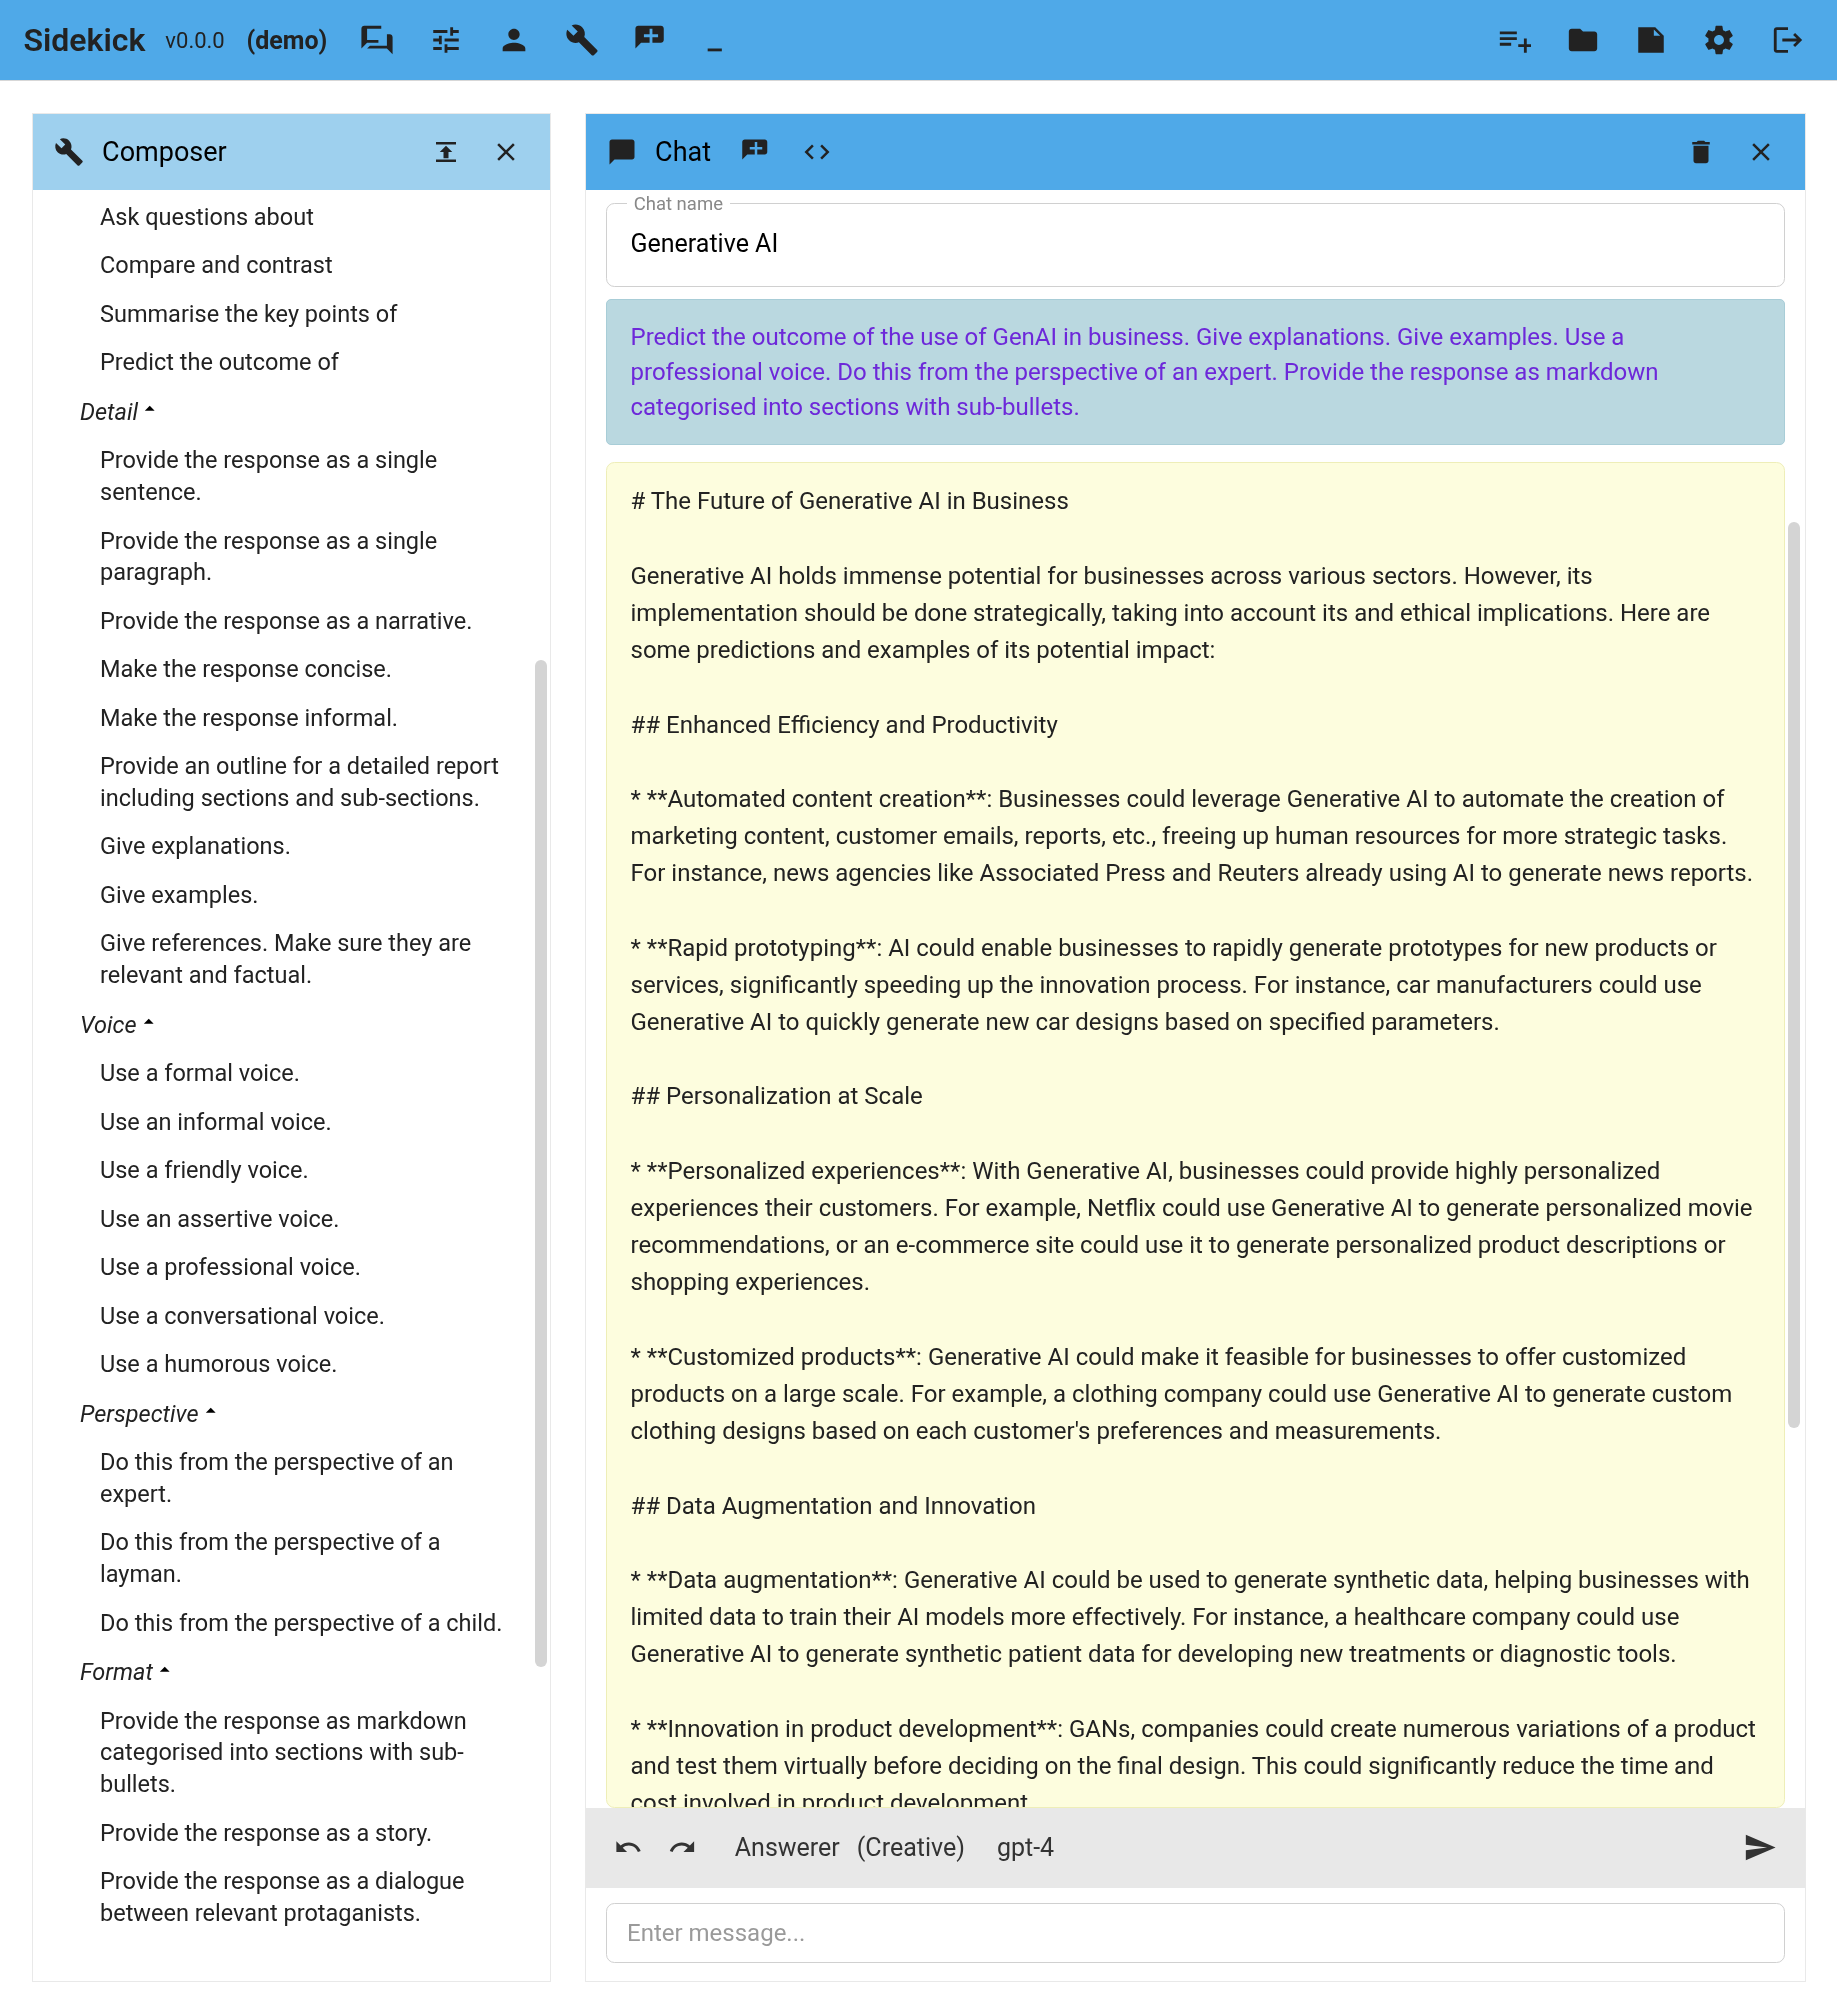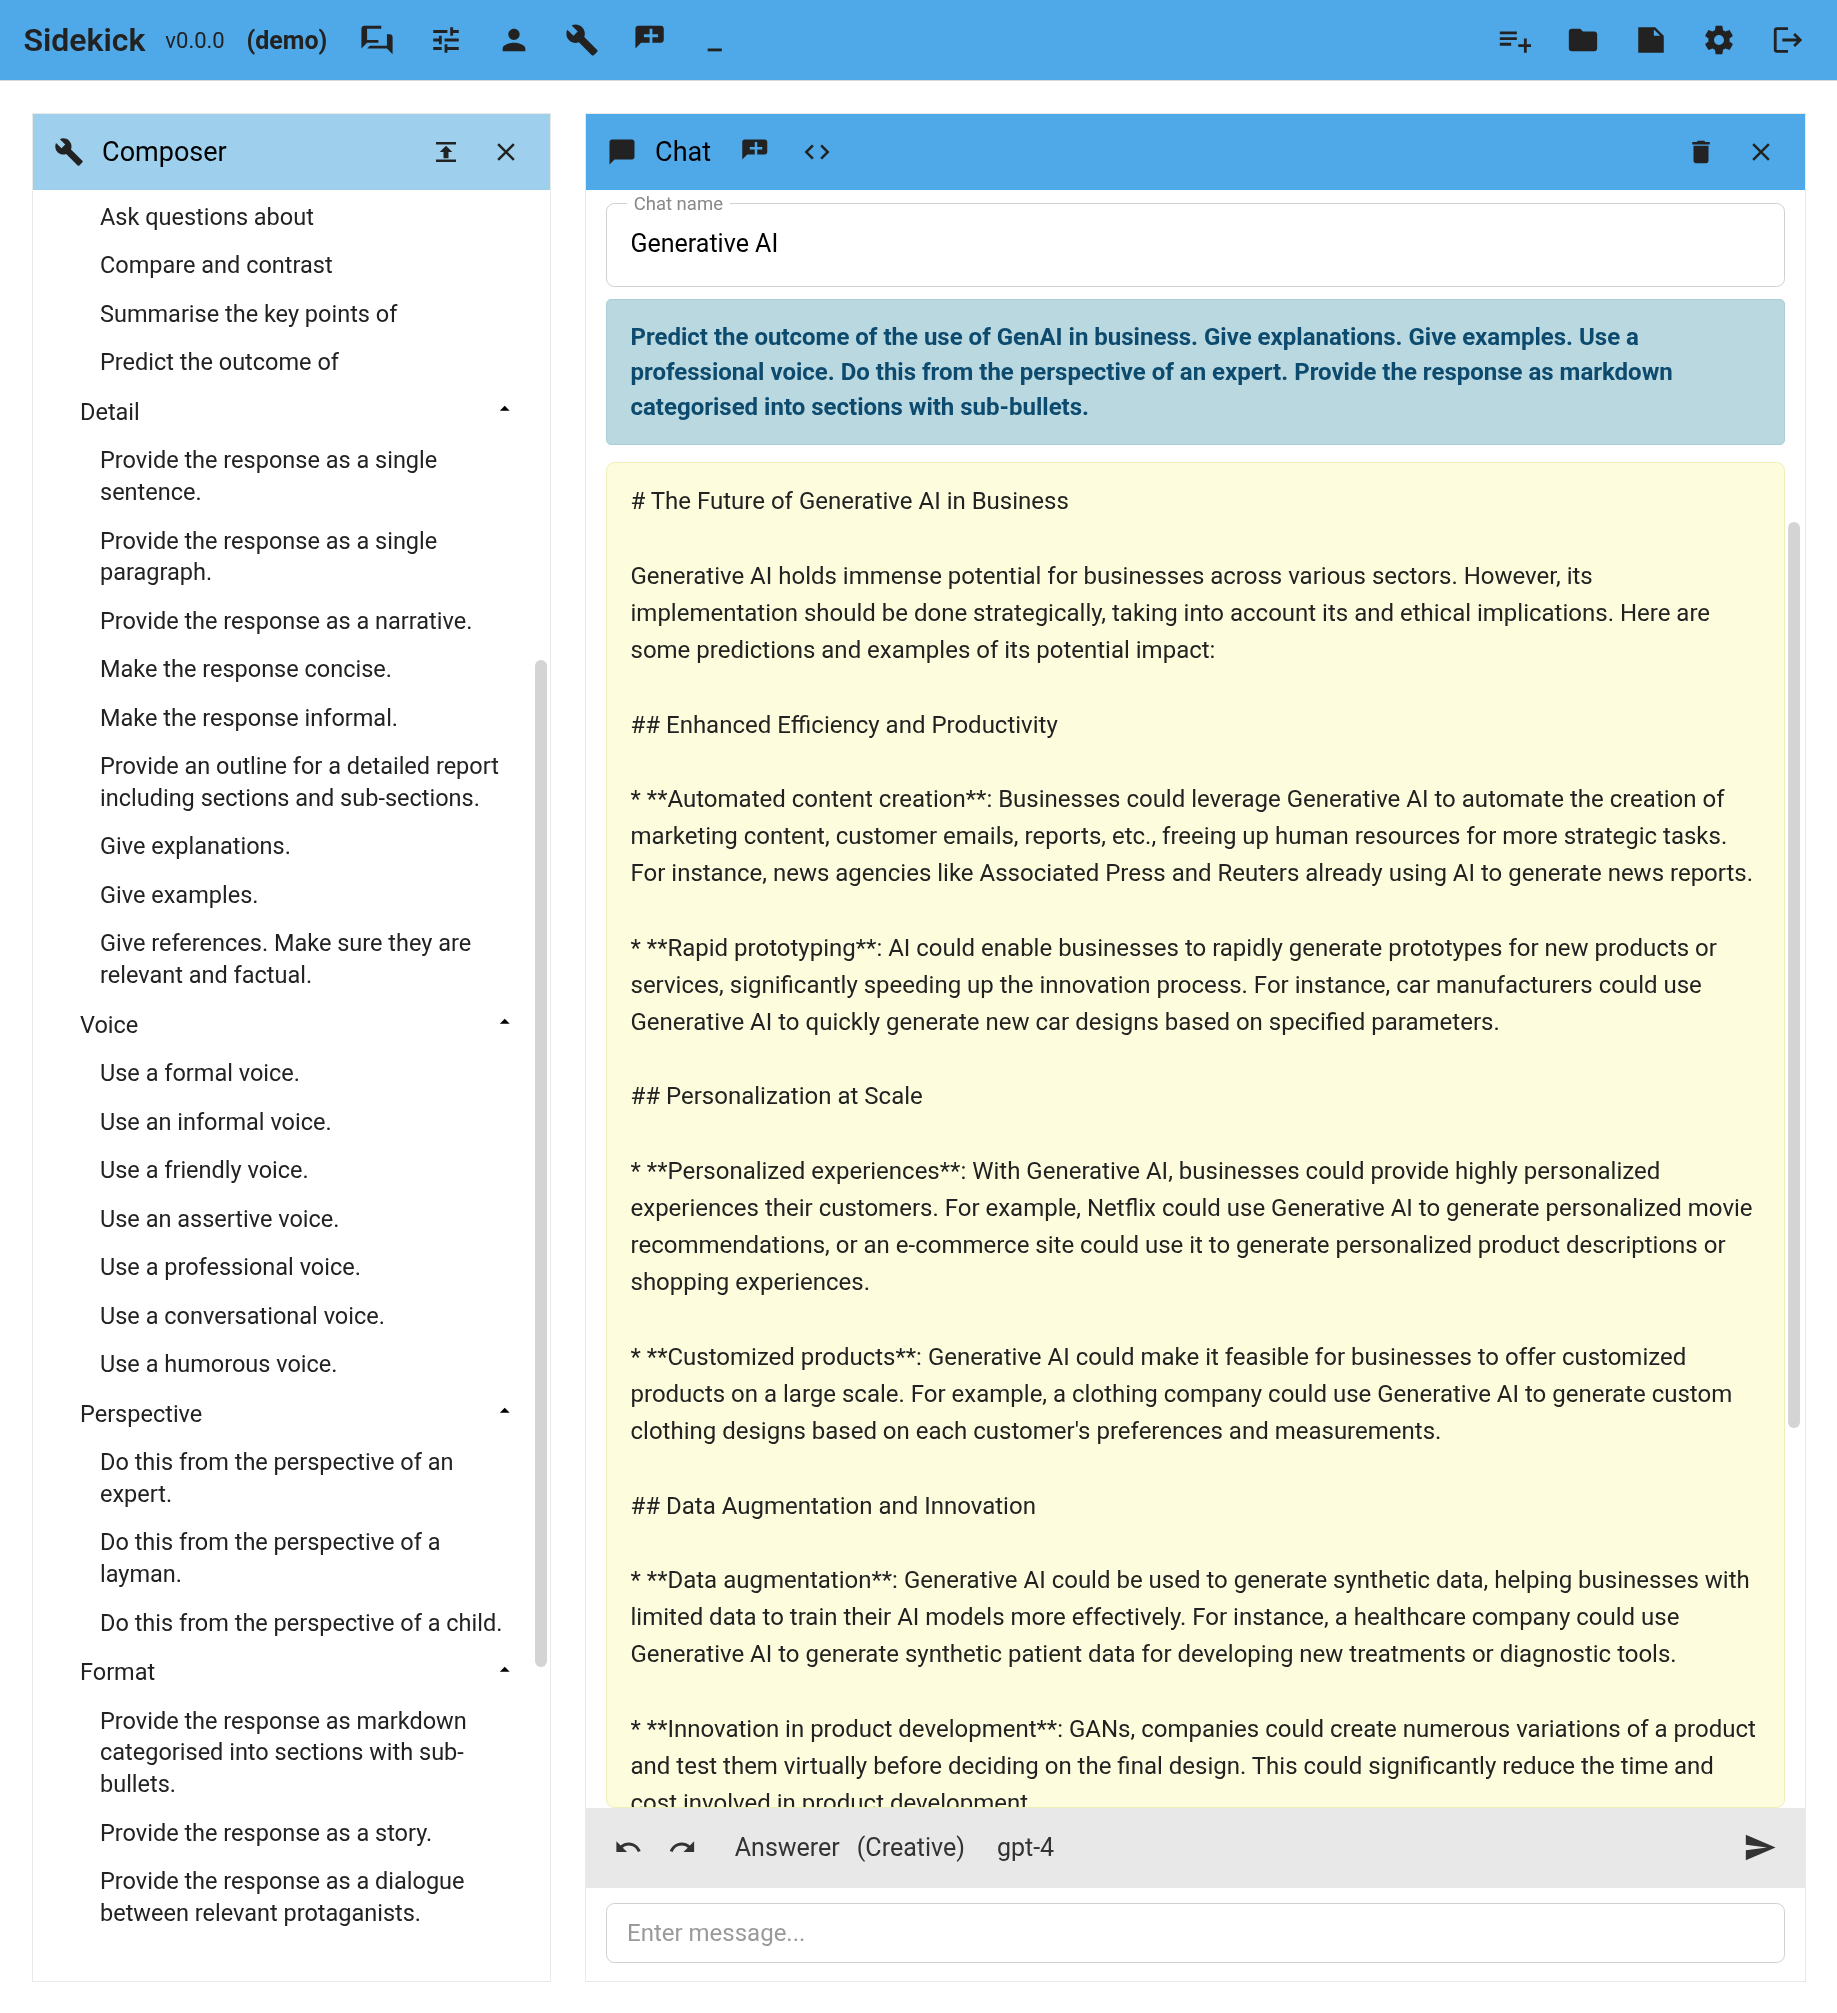--- a/index.html
+++ b/index.html
@@ -78,25 +78,26 @@
   .topic-row {
     padding: 8.4px 32px 8.4px 67px;
     font-size: 23.5px;
     color:#222;
     cursor:pointer;
     line-height: 1.35;
   }
   .section-header {
     display:flex;
     align-items:center;
-    justify-content:space-between;
+    justify-content:flex-start;
     padding: 10px 34px 10px 47px;
     font-size: 23.5px;
     color:#222;
     cursor:pointer;
+    font-style:italic;
   }
   .section-header .chev { width:23.5px; height:23.5px; }
 
   
   .scroll-track {
     position:absolute;
     right:3.4px;
     top:0;
     bottom:0;
     width:11.7px;
@@ -154,22 +155,21 @@
     border-radius:5.9px;
   }
 
   .bubble-user {
     background:#bad8e0;
     border:0.8px solid #a8cdd7;
     border-radius:5px;
     padding: 20px 23.5px;
     font-size: 24px;
     line-height:1.45;
-    color:#0c4a6e;
-    font-weight:bold;
+    color:#6d28d9;
   }
   .bubble-ai {
     background:#fdfdde;
     border:0.8px solid #eeeeb8;
     border-radius:8.4px;
     padding: 20px 23.5px 50px 23.5px;
     font-size: 24px;
     line-height:1.55;
     color:#222;
     white-space:pre-wrap;

